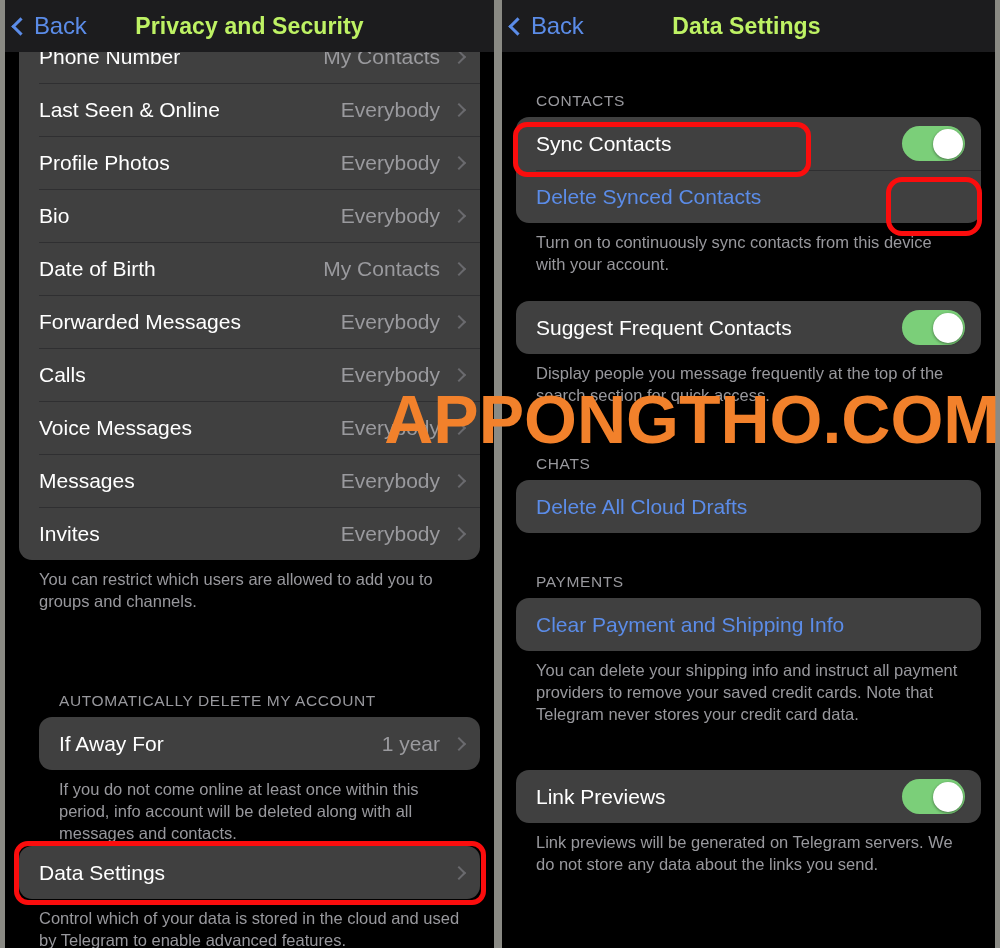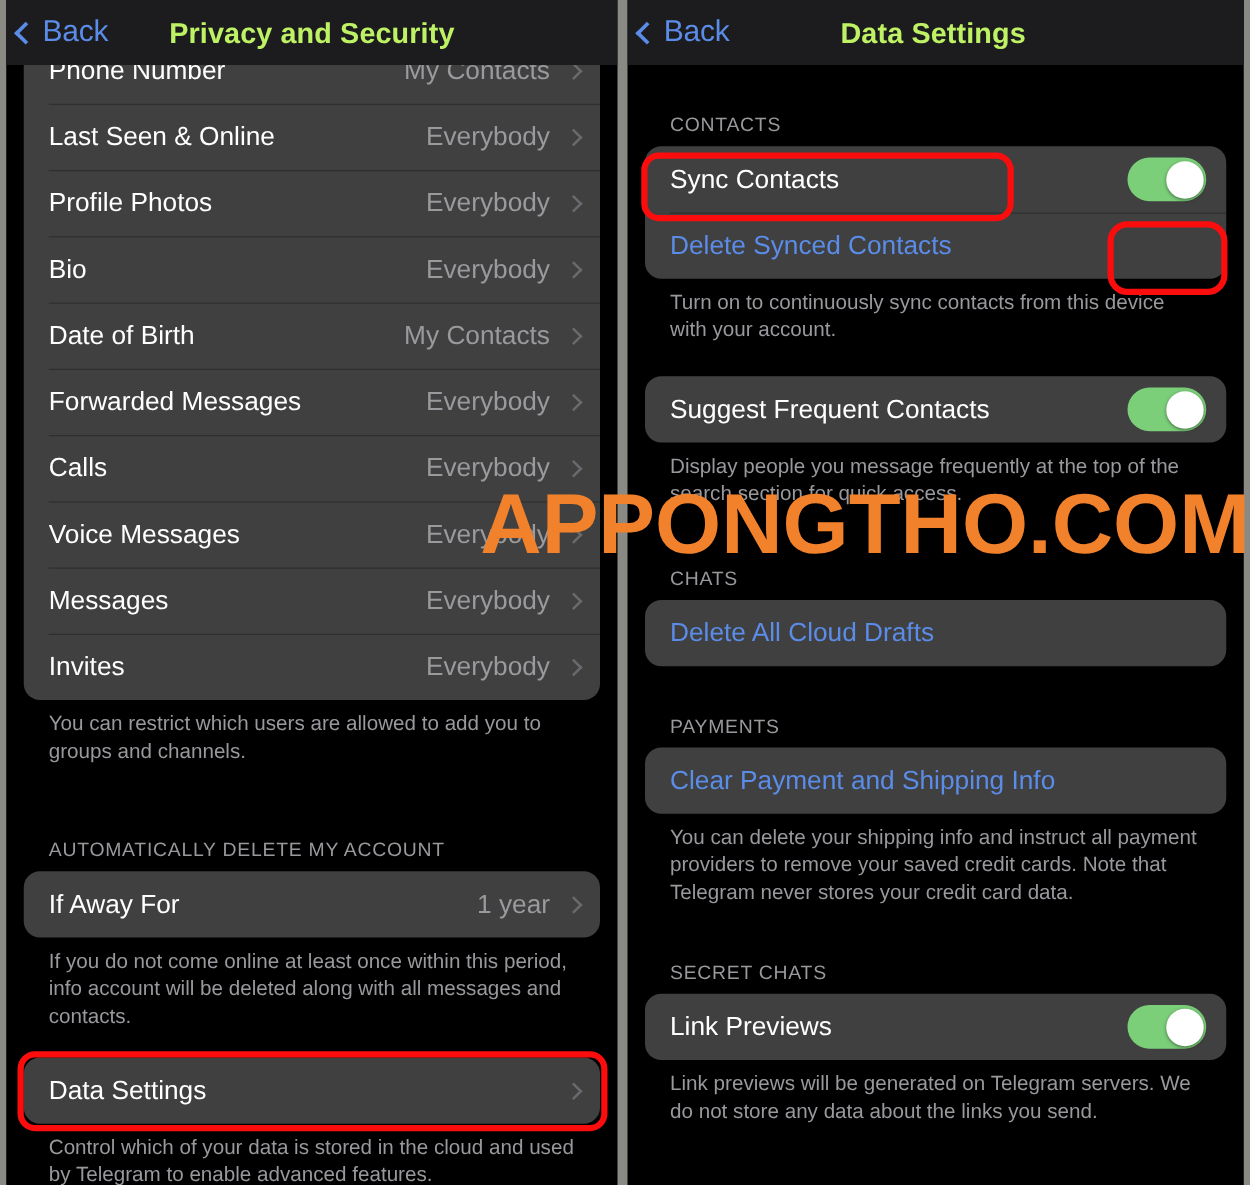--- a/index.html
+++ b/index.html
@@ -227,21 +227,21 @@
           <div class="row">
             <span class="row-label">Invites</span>
             <span class="row-value">Everybody</span>
             <span class="chev-right"></span>
           </div>
         </div>
 
         <div class="sec-foot">You can restrict which users are allowed to add you to groups and channels.</div>
       </div>
 
-      <div style="position:absolute;top:672px;left:0;right:0;">
+      <div style="position:absolute;top:692px;left:0;right:0;padding-left:20px;">
         <div class="sec-head">AUTOMATICALLY DELETE MY ACCOUNT</div>
         <div class="card">
           <div class="row">
             <span class="row-label">If Away For</span>
             <span class="row-value">1 year</span>
             <span class="chev-right"></span>
           </div>
         </div>
         <div class="sec-foot">If you do not come online at least once within this period, info account will be deleted along with all messages and contacts.</div>
       </div>
@@ -312,21 +312,20 @@
       <div style="position:absolute;top:455px;left:0;right:0;">
         <div class="sec-head">CHATS</div>
         <div class="card">
           <div class="row row-link">
             <span class="row-label">Delete All Cloud Drafts</span>
           </div>
         </div>
       </div>
 
       <div style="position:absolute;top:770px;left:0;right:0;">
-        <div class="sec-head">SECRET CHATS</div>
         <div class="card">
           <div class="row">
             <span class="row-label">Link Previews</span>
             <span class="toggle">
                 <span class="knob"></span>
               </span>
           </div>
         </div>
         <div class="sec-foot">Link previews will be generated on Telegram servers. We do not store any data about the links you send.</div>
       </div>

